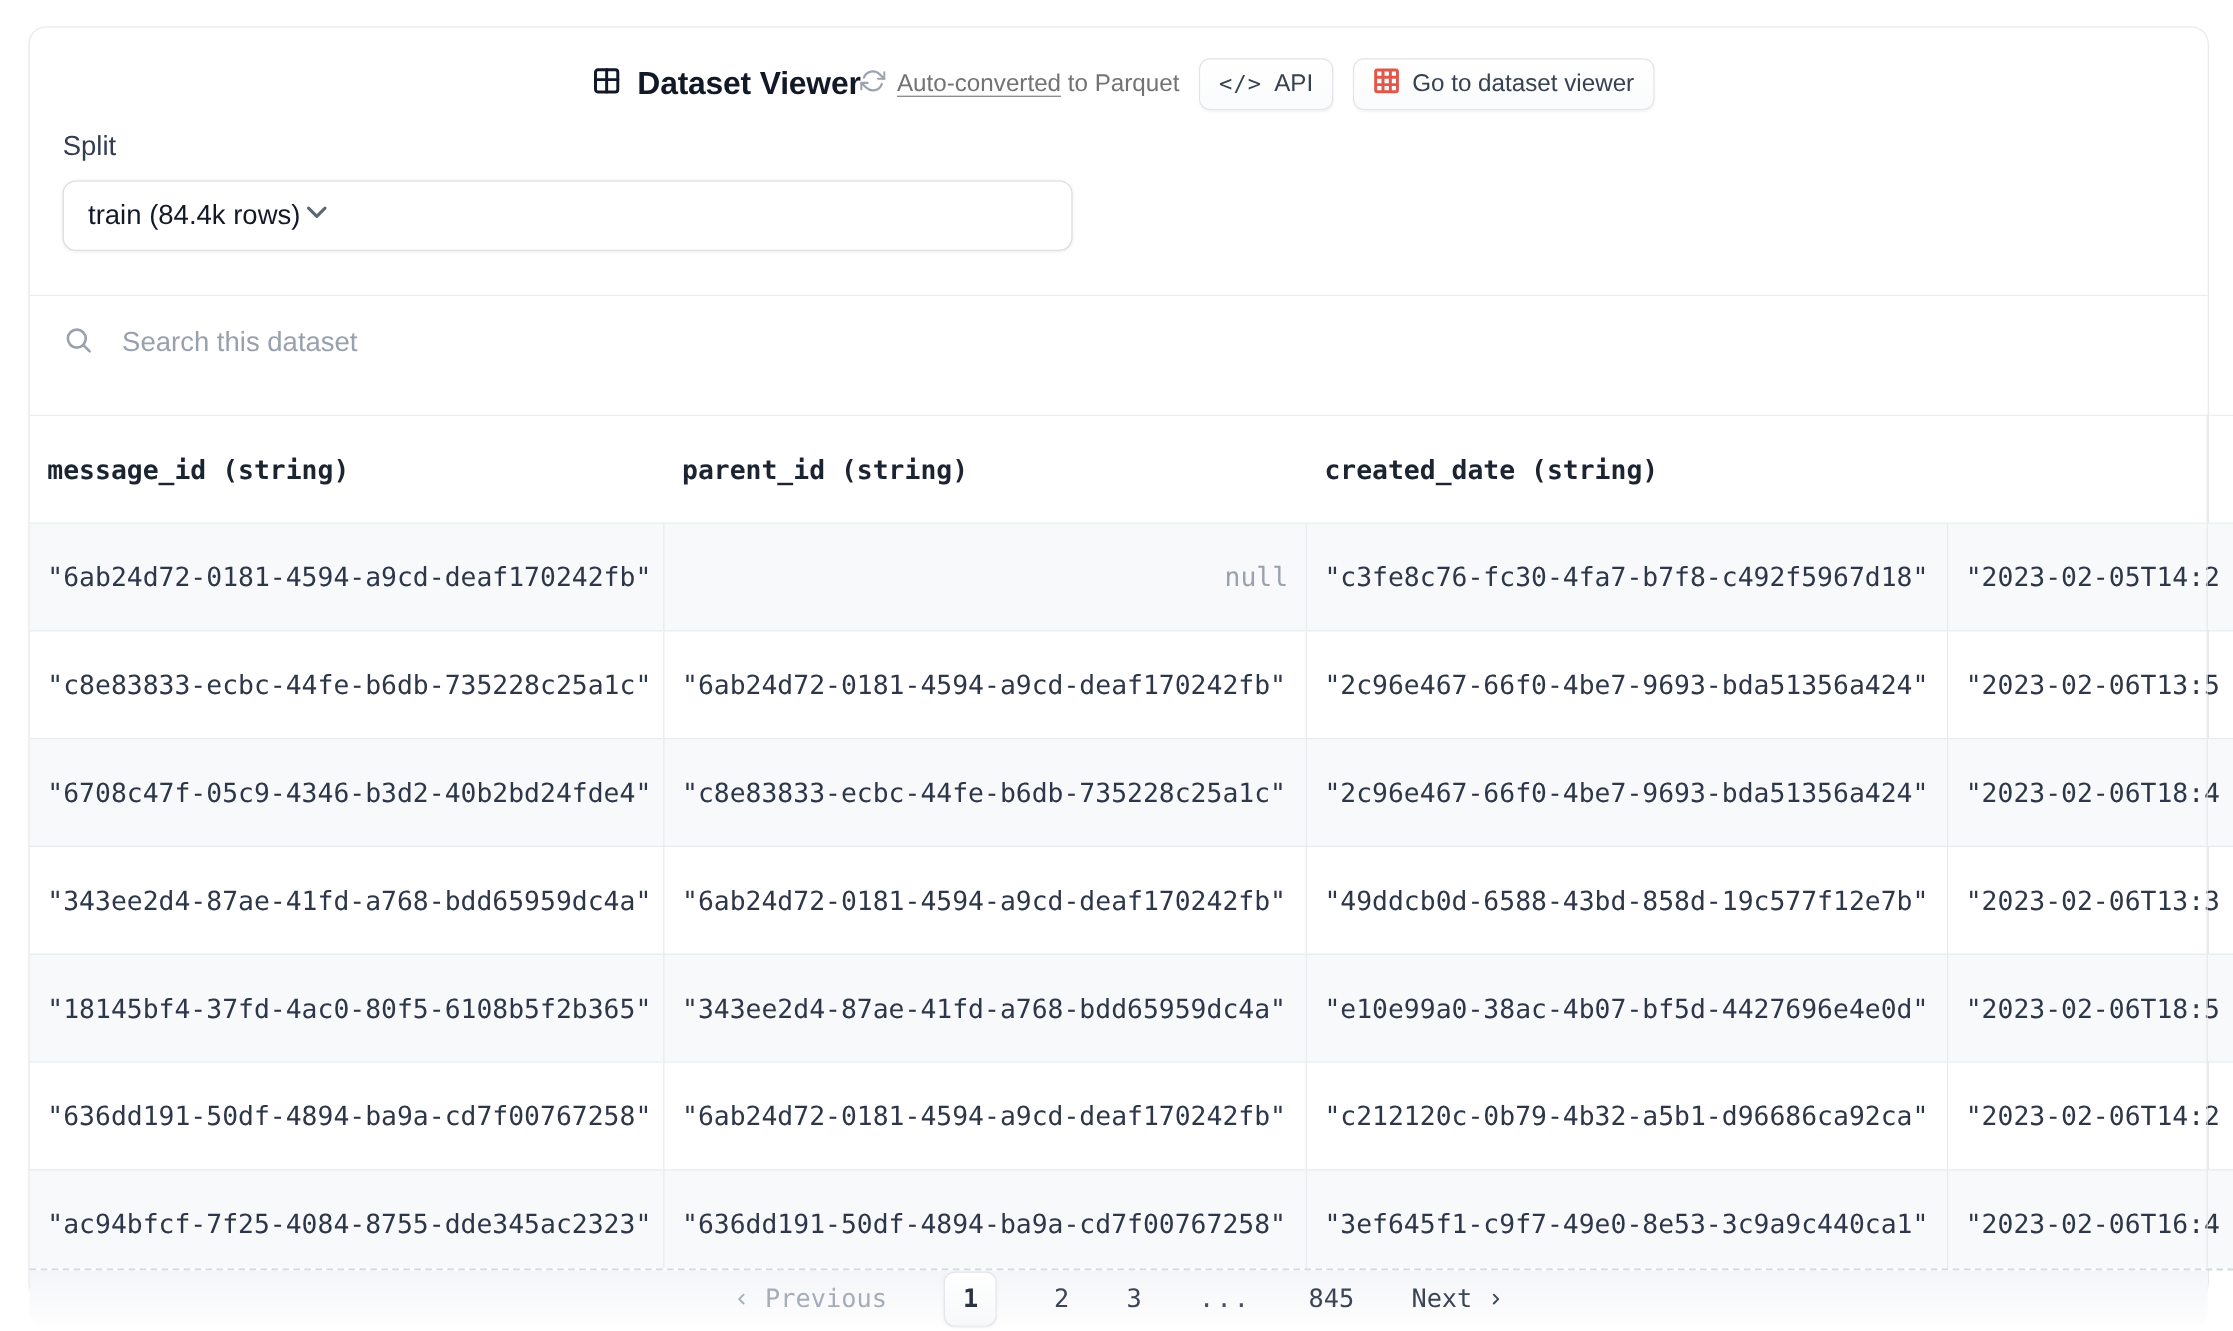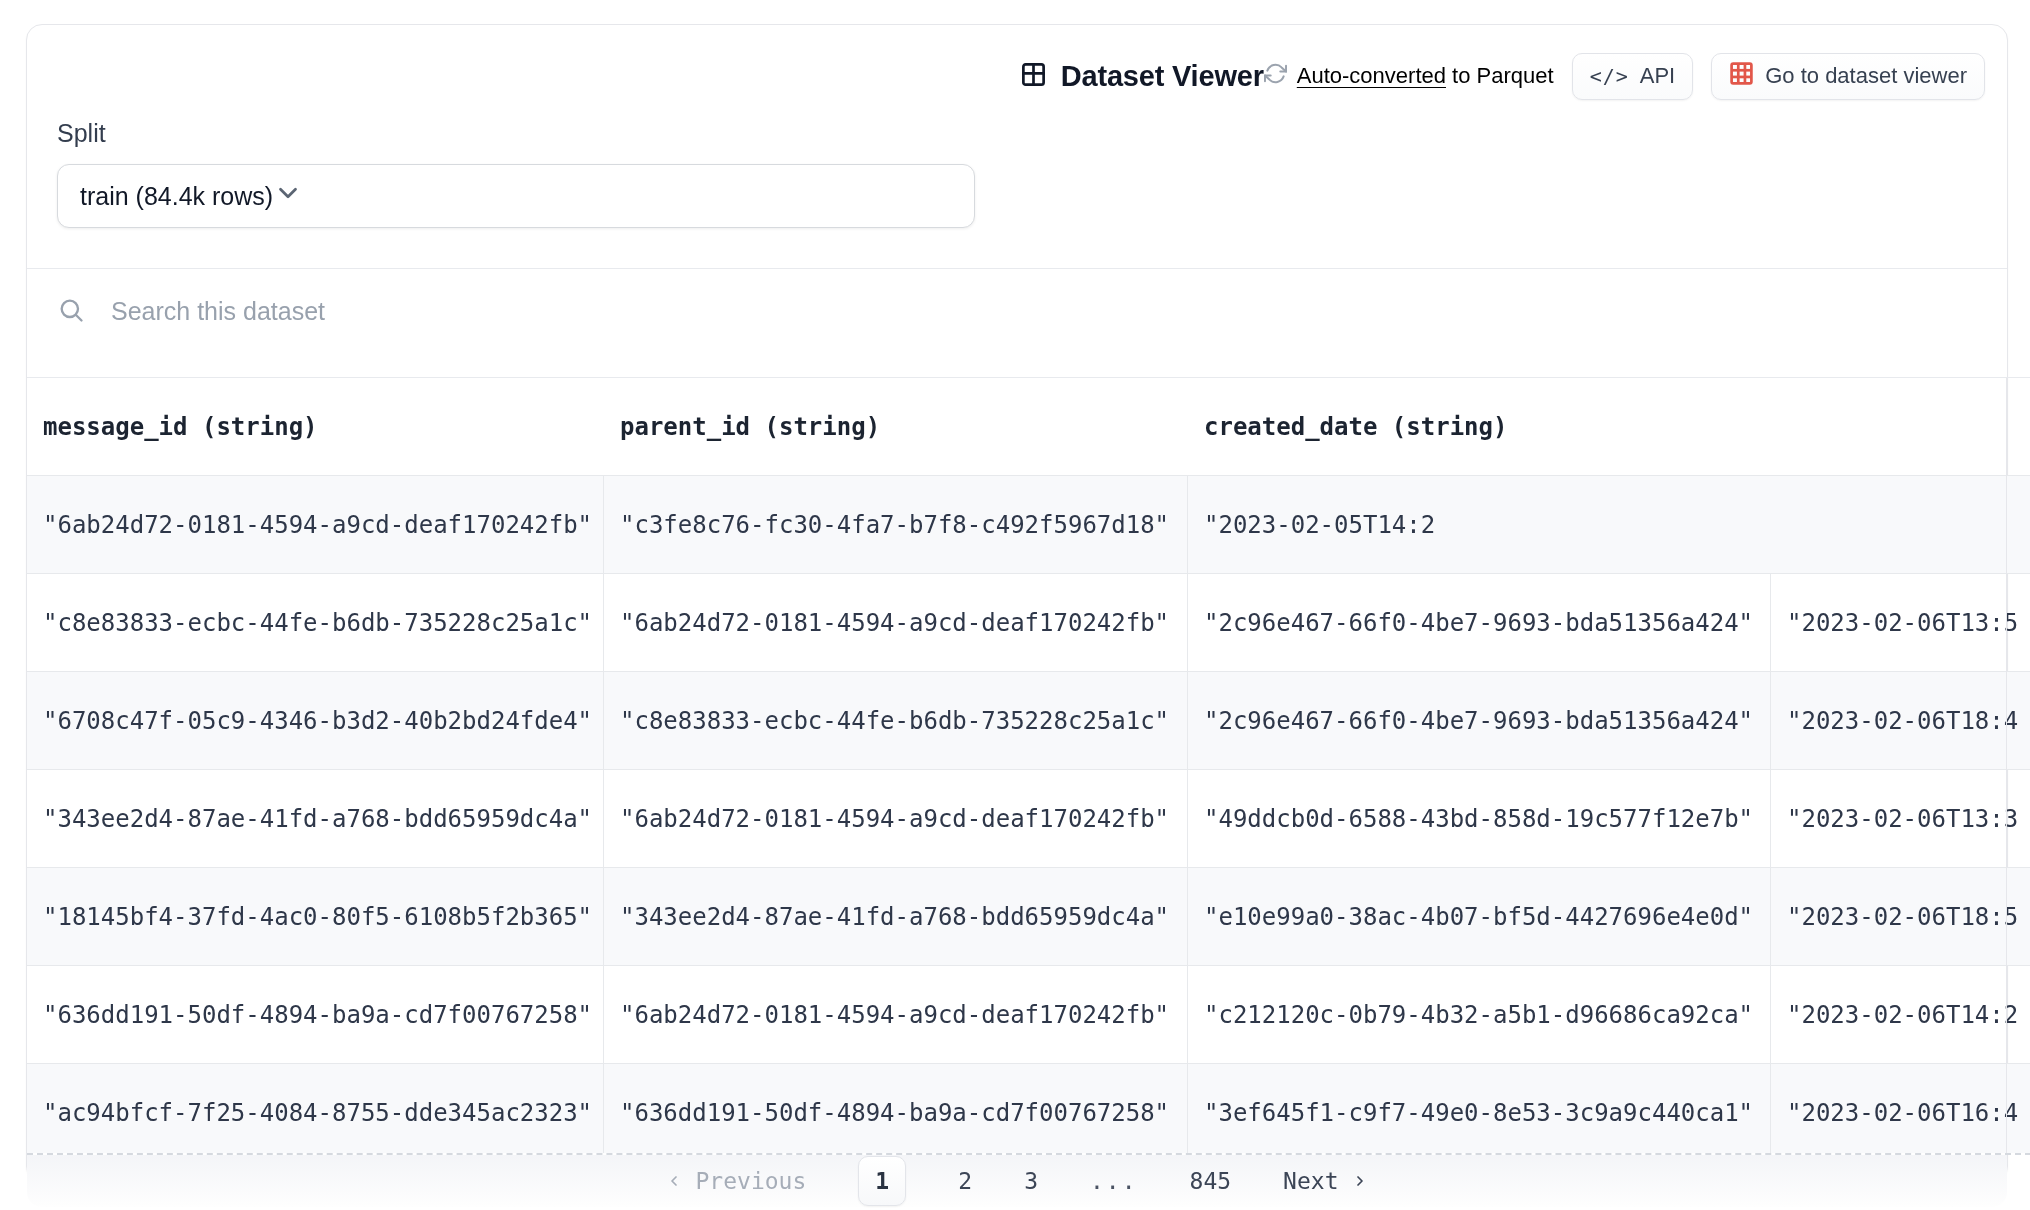--- a/index.html
+++ b/index.html
@@ -9,27 +9,27 @@
     font-family:"Liberation Sans",sans-serif;
     -webkit-font-smoothing:antialiased;
   }
   .card{
     position:absolute;left:26px;top:24px;width:1980px;height:1156px;
     background:#ffffff;border:1px solid #e6e7eb;border-radius:16px;
     box-shadow:0 1px 2px rgba(0,0,0,.04);
   }
   
   .card-header{
-    display:flex;justify-content:flex-end;align-items:center;
+    display:flex;justify-content:center;align-items:center;
     padding:22px 22px 0 30px;height:58px;
   }
   .title-group{display:flex;align-items:center;gap:14px;}
   .title-group h1{margin:0;font-size:29px;font-weight:700;color:#111827;letter-spacing:-.2px;}
   .header-actions{display:flex;align-items:center;gap:18px;}
-  .auto-converted{display:flex;align-items:center;gap:10px;color:#000000;font-size:22px;}
+  .auto-converted{display:flex;align-items:center;gap:10px;color:#737373;font-size:22px;}
   .auto-converted .u{text-decoration:underline;text-underline-offset:4px;text-decoration-thickness:1px;}
   .hf-btn{
     display:flex;align-items:center;gap:11px;height:47px;padding:0 17px;
     background:linear-gradient(180deg,#ffffff,#fafbfc);
     border:1px solid #e2e4e9;border-radius:10px;
     box-shadow:0 1px 2px rgba(0,0,0,.05);
     font-size:22px;color:#374151;cursor:pointer;font-family:inherit;
   }
   .code-glyph{font-size:20px;color:#374151;letter-spacing:1px;font-family:"DejaVu Sans Mono",monospace;}
   
@@ -166,20 +166,21 @@
 
   <div class="table-wrap">
     <div class="trow thead" id="thead">
         <div class="th">message_id (string)</div>
         <div class="th">parent_id (string)</div>
         <div class="th">created_date (string)</div>
       </div>
     <div class="tbody" id="tbody">
         <div class="trow">
           <div class="td">"6ab24d72-0181-4594-a9cd-deaf170242fb"</div>
+          <div class="td null-cell">null</div>
           <div class="td">"c3fe8c76-fc30-4fa7-b7f8-c492f5967d18"</div>
           <div class="td">"2023-02-05T14:2</div>
         </div>
         <div class="trow">
           <div class="td">"c8e83833-ecbc-44fe-b6db-735228c25a1c"</div>
           <div class="td">"6ab24d72-0181-4594-a9cd-deaf170242fb"</div>
           <div class="td">"2c96e467-66f0-4be7-9693-bda51356a424"</div>
           <div class="td">"2023-02-06T13:5</div>
         </div>
         <div class="trow">

